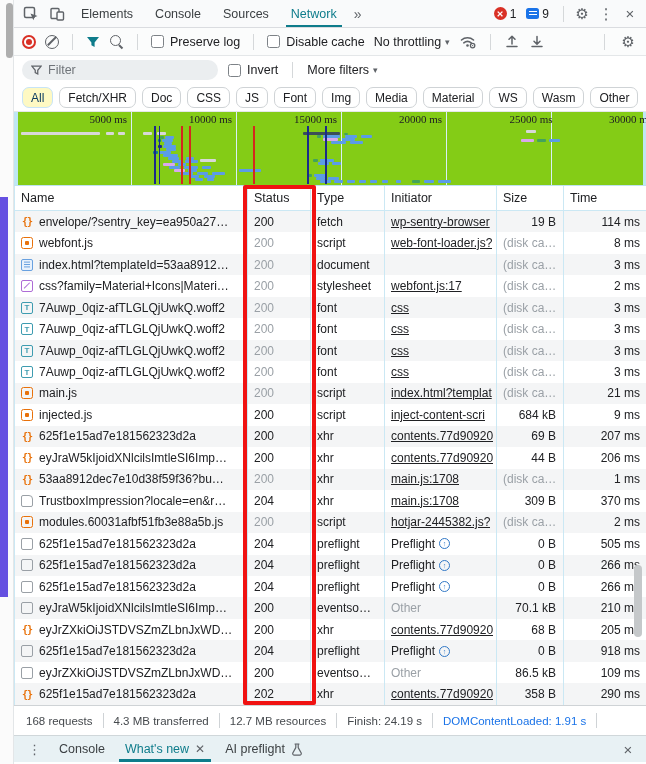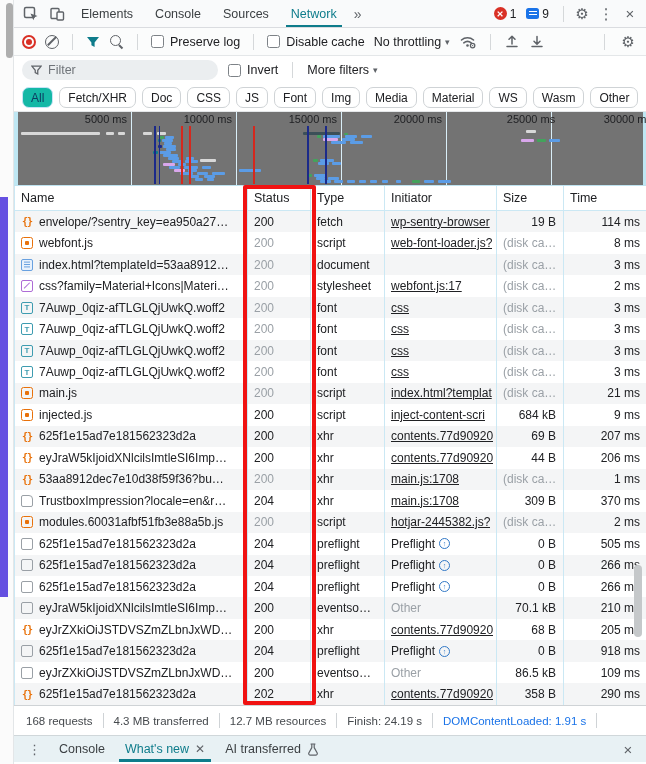--- a/index.html
+++ b/index.html
@@ -46,24 +46,24 @@
   
   .filter-row { position:absolute; left:0; top:56px; width:632px; height:28px; display:flex; align-items:center; padding:0 8px; gap:10px; font-size:12.5px; color:#202124; background:#fff; }
   .filter-pill { width:196px; height:20px; background:#ebeef0; border-radius:11px; display:flex; align-items:center; padding:0 9px; gap:6px; }
   .filter-pill input { border:none; outline:none; background:transparent; font-size:12.5px; color:#202124; width:150px; font-family:"Liberation Sans",sans-serif; }
   .filter-pill input::placeholder { color:#6f7479; }
   .mini-funnel { flex:none; display:flex; }
 
   
   .chip-row { position:absolute; left:0; top:84px; width:632px; height:28px; display:flex; align-items:center; padding:0 8px; gap:6px; border-bottom:1px solid #e4e7e9; background:#fff; }
   .chip { font-size:12px; color:#202124; border:1px solid #cfd3d6; border-radius:7px; padding:2.5px 8px; white-space:nowrap; background:#fff; }
-  .chip.active { background:#14b8a6; border-color:#c7e4f7; color:#0d3c61; }
-
-  
-  .overview { position:absolute; left:0; top:112px; width:632px; height:74px; border-bottom:1px solid #bfe3f0; overflow:hidden; background:#737373; }
+  .chip.active { background:#fef9c3; border-color:#c7e4f7; color:#0d3c61; }
+
+  
+  .overview { position:absolute; left:0; top:112px; width:632px; height:74px; border-bottom:1px solid #bfe3f0; overflow:hidden; background:#84cc16;font-family:Liberation Serif, serif; }
   .ov-gridline { position:absolute; top:0; width:1px; height:74px; background:#d9eef8; }
   .ov-label { position:absolute; top:1px; height:13px; font-size:11px; color:#202124; text-align:right; white-space:nowrap; }
   .ov-bar { position:absolute; border-radius:1px; }
   .ov-line { position:absolute; top:14px; height:58px; width:1.5px; }
   .ov-edge { position:absolute; top:0; height:74px; background:#bfe7f3; }
 
   
   .grid { position:absolute; left:0; top:186px; width:632px; height:519px; border-left:1px solid #cbe8f4; overflow:hidden; background:#fff; }
   .grid-header { display:flex; height:25px; align-items:center; border-bottom:1px solid #cbe8f4; background:#fff; }
   .gh-cell { font-size:12.5px; color:#202124; padding-left:6px; height:25px; line-height:25px; border-right:1px solid #cbe8f4; overflow:hidden; white-space:nowrap; flex:none; }
@@ -667,21 +667,21 @@
       </div>
 
     <div class="drawer">
       <span class="drawer-dots">⋮</span>
       <div class="d-tab">Console</div>
       <div class="d-tab active">
         <span>What's new</span>
         <span class="d-close">✕</span>
       </div>
       <div class="d-tab">
-        <span>AI transferred</span>
+        <span>AI preflight</span>
         <span style="display:flex;">
           <svg width="12" height="13" viewBox="0 0 12 13">
               <path d="M4 1h4M4.8 1v3.6L1.8 10a1.6 1.6 0 0 0 1.5 2.2h5.4A1.6 1.6 0 0 0 10.2 10L7.2 4.6V1" fill="none" stroke="#5f6368" stroke-width="1.2" stroke-linecap="round" stroke-linejoin="round"></path>
             </svg>
         </span>
       </div>
       <div class="drawer-spacer"></div>
       <span class="glyph-btn">×</span>
     </div>
 

